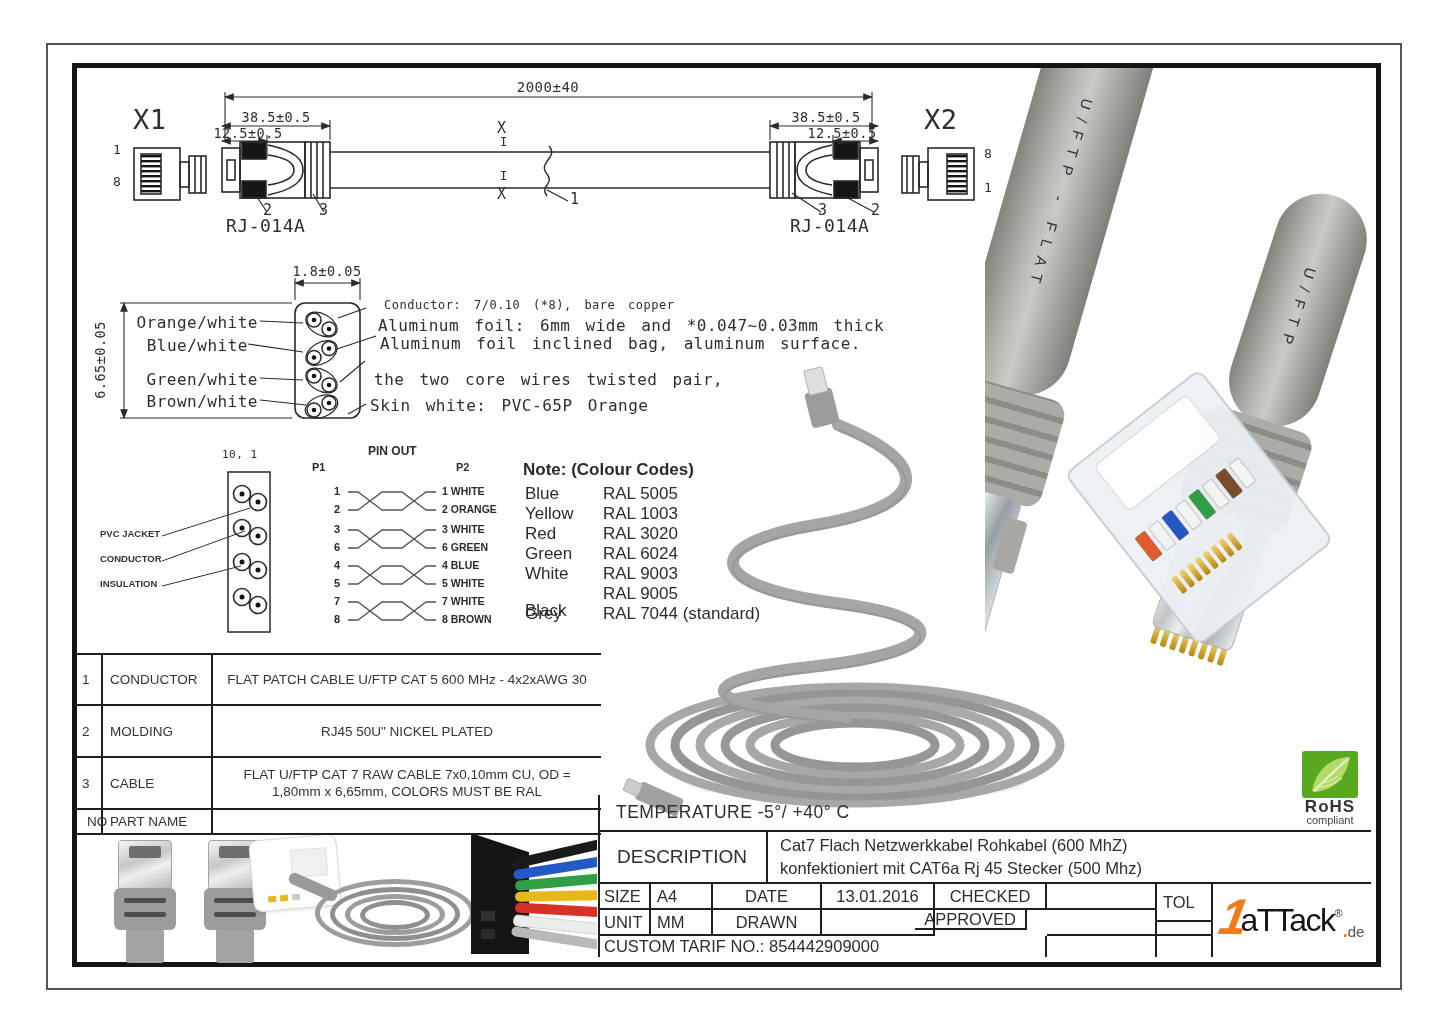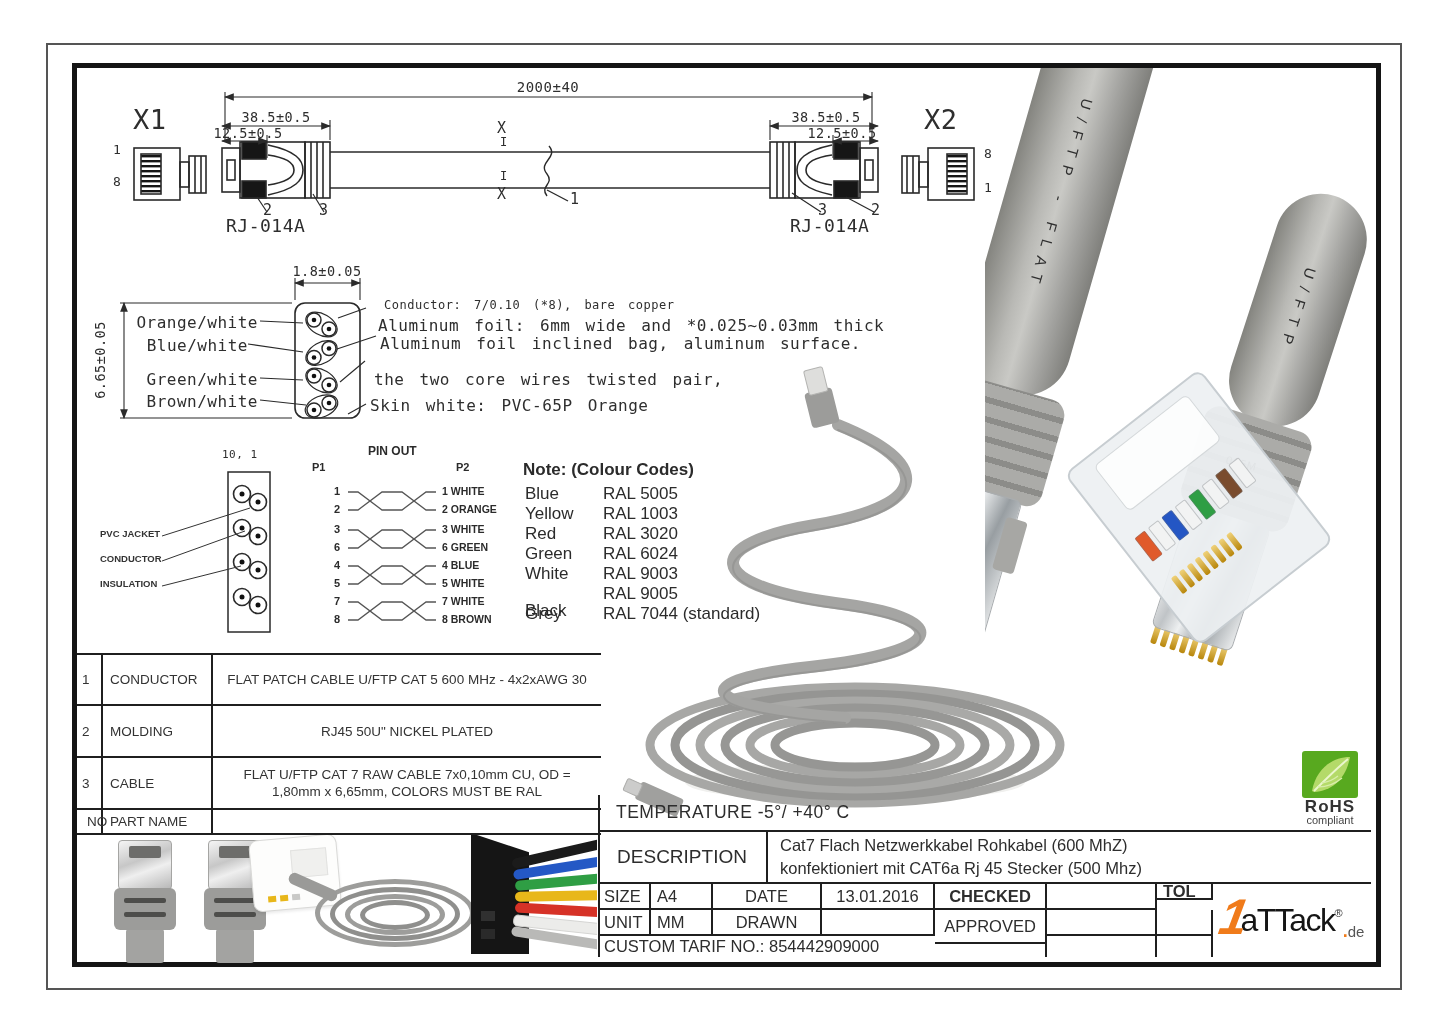--- a/index.html
+++ b/index.html
@@ -402,21 +402,21 @@
   <div class="t cad txt" style="left:871px;top:201px;font-size:15px;">2</div>
   <div class="t cad txt" style="left:790px;top:215px;font-size:18px;">RJ-014A</div>
 
   <div class="t cad ctr txt" style="left:282px;top:263px;width:90px;font-size:13.5px;">1.8±0.05</div>
   <div class="t cad ctr txt" style="left:55px;top:352px;width:90px;font-size:13.5px;transform:rotate(-90deg);">6.65±0.05</div>
   <div class="t cad rt txt" style="left:128px;top:313px;width:130px;font-size:16px;">Orange/white</div>
   <div class="t cad rt txt" style="left:118px;top:336px;width:130px;font-size:16px;">Blue/white</div>
   <div class="t cad rt txt" style="left:128px;top:370px;width:130px;font-size:16px;">Green/white</div>
   <div class="t cad rt txt" style="left:128px;top:392px;width:130px;font-size:16px;">Brown/white</div>
   <div class="t cad txt" style="left:384px;top:298px;font-size:12px;word-spacing:5px;">Conductor: 7/0.10 (*8), bare copper</div>
-  <div class="t cad txt" style="left:378px;top:316px;font-size:16px;word-spacing:5px;">Aluminum foil: 6mm wide and *0.025~0.03mm thick</div>
+  <div class="t cad txt" style="left:378px;top:316px;font-size:16px;word-spacing:5px;">Aluminum foil: 6mm wide and *0.047~0.03mm thick</div>
   <div class="t cad txt" style="left:380px;top:334px;font-size:16px;word-spacing:5px;">Aluminum foil inclined bag, aluminum surface.</div>
   <div class="t cad txt" style="left:374px;top:370px;font-size:16px;word-spacing:5px;">the two core wires twisted pair,</div>
   <div class="t cad txt" style="left:370px;top:396px;font-size:16px;word-spacing:5px;">Skin white: PVC-65P Orange</div>
 
   <div class="t cad txt" style="left:222px;top:448px;font-size:11px;">10, 1</div>
   <div class="t txt" style="left:100px;top:528px;font-size:9.5px;font-weight:600;color:#333;">PVC JACKET</div>
   <div class="t txt" style="left:100px;top:553px;font-size:9.5px;font-weight:600;color:#333;">CONDUCTOR</div>
   <div class="t txt" style="left:100px;top:578px;font-size:9.5px;font-weight:600;color:#333;">INSULATION</div>
   <div class="t txt" style="left:368px;top:444px;font-size:12px;font-weight:700;">PIN OUT</div>
   <div class="t txt" style="left:312px;top:461px;font-size:11px;font-weight:700;">P1</div>
@@ -486,28 +486,28 @@
     <div class="cell nor" style="left:170px;top:37px;width:603px;height:52px;padding-left:12px;">
       <div style="line-height:23px;font-size:16.5px;">
         <div>Cat7 Flach Netzwerkkabel Rohkabel (600 MhZ)</div>
         <div>konfektioniert mit CAT6a Rj 45 Stecker (500 Mhz)</div>
       </div>
     </div>
     <div class="cell" style="left:0;top:89px;width:53px;height:26px;">SIZE</div>
     <div class="cell" style="left:53px;top:89px;width:62px;height:26px;">A4</div>
     <div class="cell ctr" style="left:115px;top:89px;width:109px;height:26px;">DATE</div>
     <div class="cell ctr" style="left:224px;top:89px;width:113px;height:26px;">13.01.2016</div>
-    <div class="cell ctr" style="left:337px;top:89px;width:112px;height:26px;font-weight:bold;">CHECKED</div>
+    <div class="cell ctr" style="left:337px;top:89px;width:112px;height:26px;">CHECKED</div>
     <div class="cell" style="left:449px;top:89px;width:110px;height:26px;"></div>
-    <div class="cell" style="left:559px;top:89px;width:56px;height:16px;font-weight:bold;">TOL</div>
+    <div class="cell" style="left:559px;top:89px;width:56px;height:38px;">TOL</div>
     <div class="cell" style="left:0;top:115px;width:53px;height:26px;">UNIT</div>
     <div class="cell" style="left:53px;top:115px;width:62px;height:26px;">MM</div>
     <div class="cell ctr" style="left:115px;top:115px;width:109px;height:26px;">DRAWN</div>
     <div class="cell" style="left:224px;top:115px;width:113px;height:26px;"></div>
-    <div class="cell ctr" style="left:337px;top:115px;width:112px;height:34px;">APPROVED</div>
+    <div class="cell ctr" style="left:317px;top:115px;width:112px;height:20px;">APPROVED</div>
     <div class="cell" style="left:449px;top:115px;width:110px;height:26px;"></div>
     <div class="cell" style="left:559px;top:115px;width:56px;height:26px;"></div>
     <div class="cell nob" style="left:0;top:141px;width:449px;height:21px;font-size:16.5px;">CUSTOM TARIF NO.: 854442909000</div>
     <div class="cell nob" style="left:449px;top:141px;width:110px;height:21px;"></div>
     <div class="cell nob" style="left:559px;top:141px;width:56px;height:21px;"></div>
     <div class="cell nor nob" style="left:615px;top:89px;width:158px;height:73px;padding:0;">
       <div class="brand">
         <span class="b1">1</span>
         <span class="bname">aTTack</span>
         <span class="breg">®</span>

